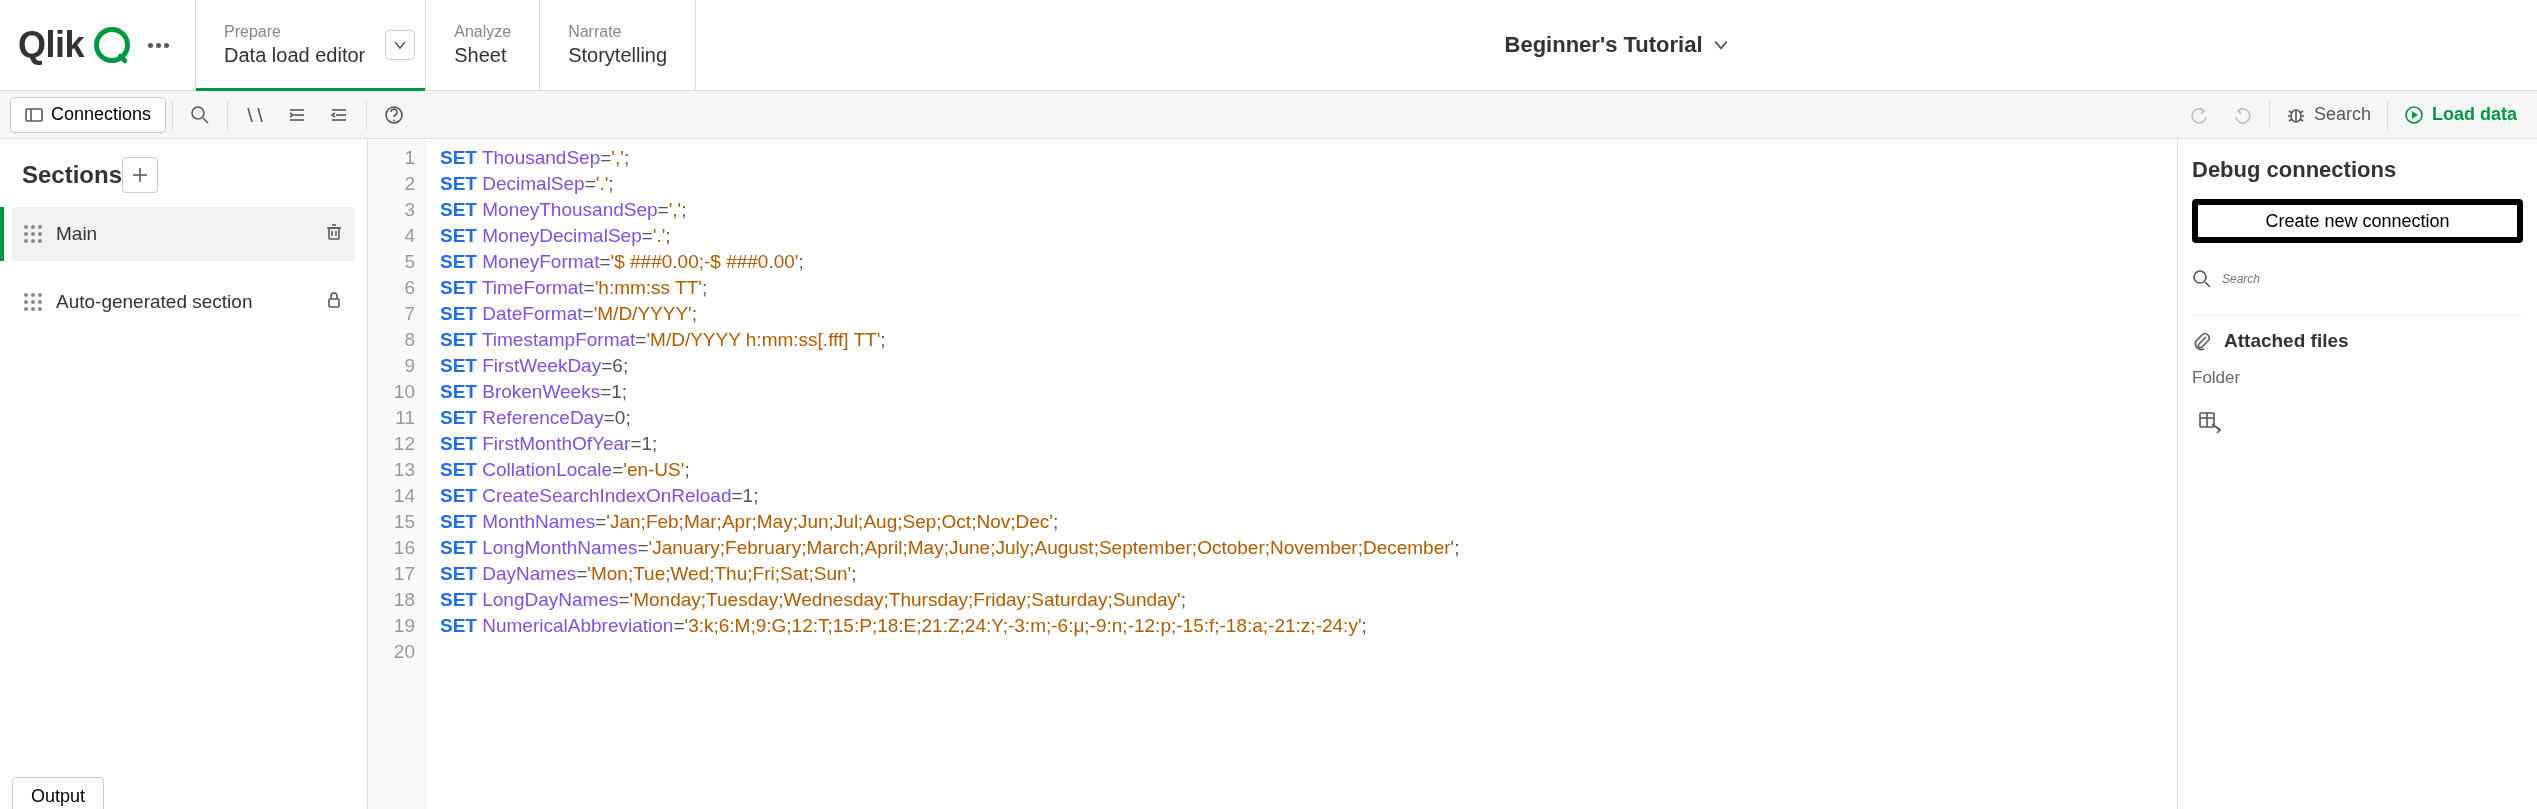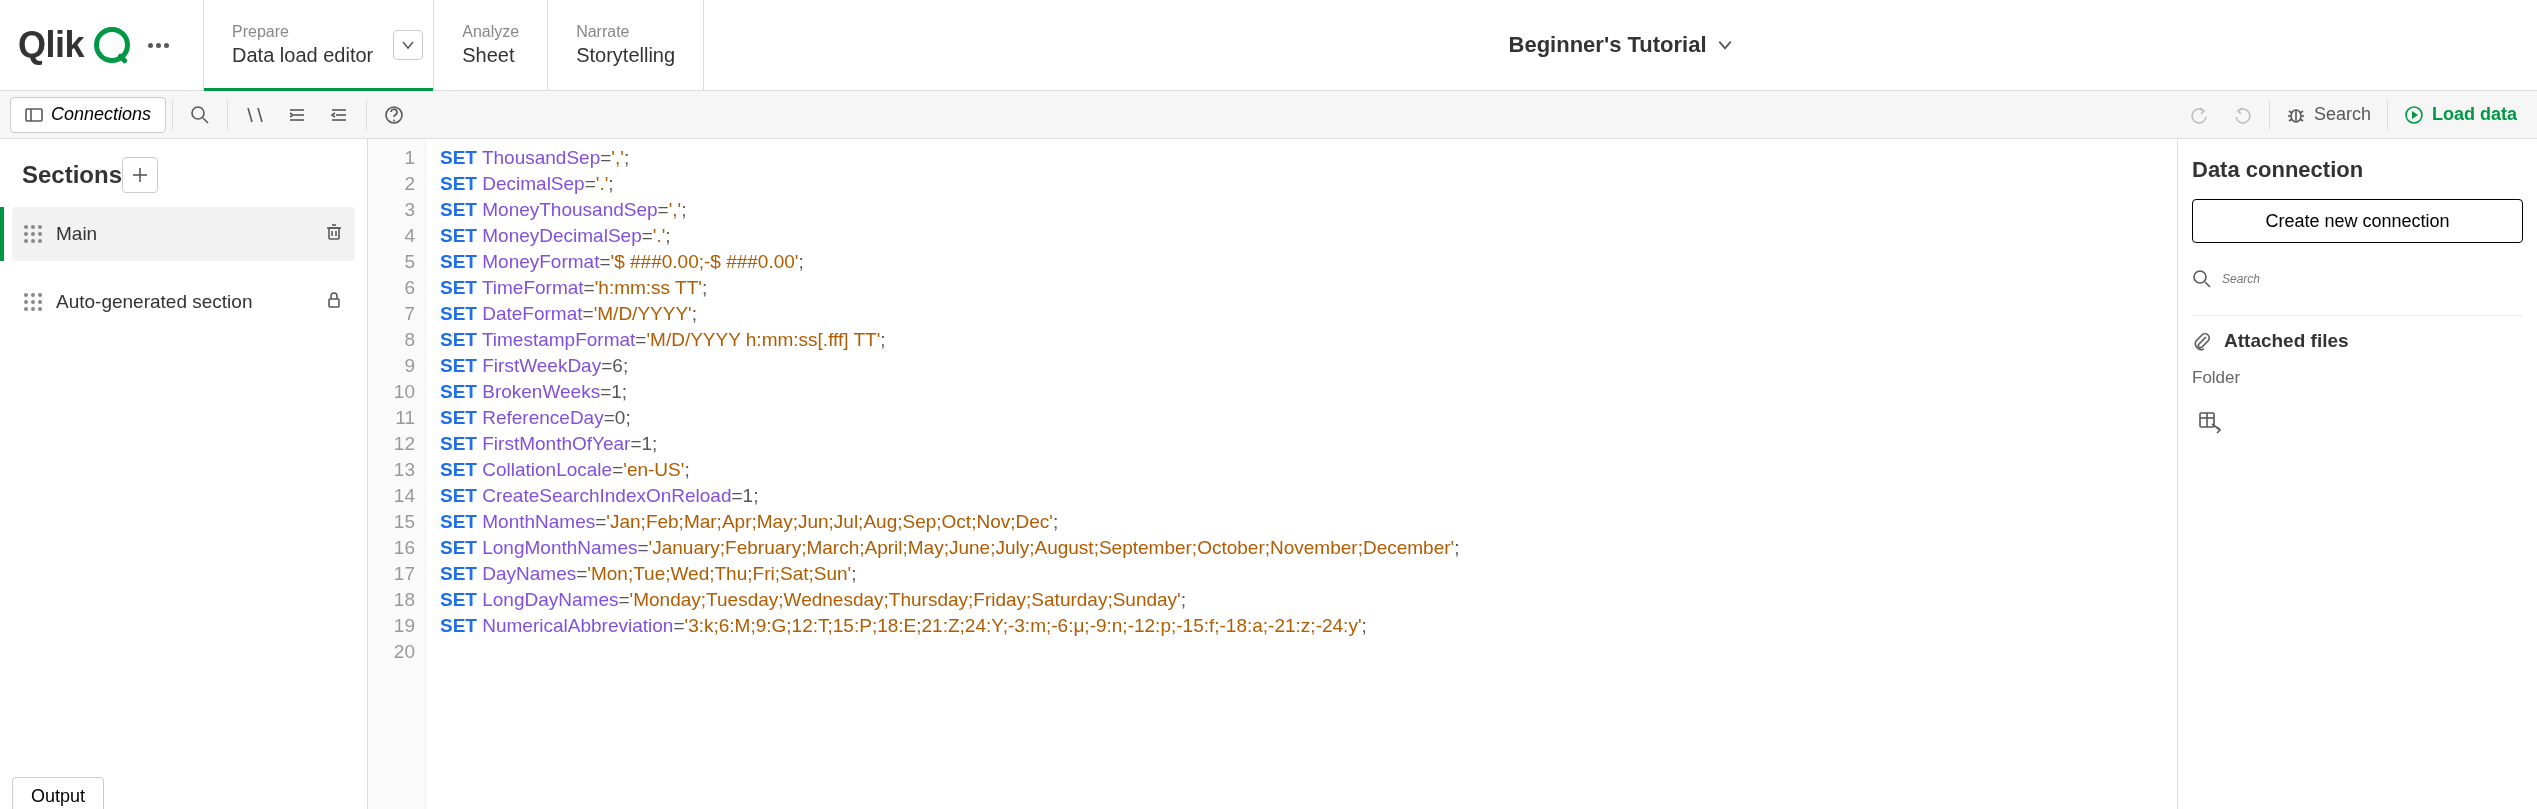--- a/index.html
+++ b/index.html
@@ -7,34 +7,34 @@
 
   
   .top-header { display:flex; align-items:stretch; height:91px; border-bottom:1px solid #ddd; }
   .logo-area { display:flex; align-items:center; padding:0 18px; gap:10px; }
   .logo-text { font-size:36px; font-weight:700; letter-spacing:-0.5px; color:#333; }
   .logo-q { display:inline-flex; align-items:center; justify-content:center; width:36px; height:36px; border:5px solid #009845; border-radius:50%; position:relative; }
   .logo-q::after { content:''; position:absolute; width:11px; height:5px; background:#009845; bottom:-3px; right:-3px; transform:rotate(45deg); border-radius:2px; }
   .more-icon { display:flex; gap:3px; padding:8px; cursor:pointer; }
   .more-icon span { width:5px; height:5px; background:#595959; border-radius:50%; }
 
-  .nav-tabs { display:flex;margin-left:8px; }
+  .nav-tabs { display:flex; }
   .nav-tab { display:flex; flex-direction:column; justify-content:center; padding:0 28px; border-right:1px solid #ddd; cursor:pointer; position:relative; }
   .nav-tab.first { border-left:1px solid #ddd; }
   .nav-tab .small { font-size:16px; color:#888; line-height:1.3; }
   .nav-tab .big { font-size:20px; color:#333; line-height:1.3; }
   .nav-tab.active::after { content:''; position:absolute; left:0; right:0; bottom:-1px; height:3px; background:#009845; }
   .nav-tab .chev-wrap { position:absolute; right:10px; top:50%; transform:translateY(-50%); width:30px; height:30px; border:1px solid #ccc; border-radius:4px; display:flex; align-items:center; justify-content:center; }
   .nav-tab.with-chevron { padding-right:60px; }
 
   .app-title { flex:1; display:flex; align-items:center; justify-content:center; gap:10px; font-size:22px; font-weight:600; color:#333; cursor:pointer; }
 
   
   .toolbar { display:flex; align-items:center; height:48px; background:#f6f6f6; border-bottom:1px solid #ddd; padding:0 10px; }
-  .tb-btn { display:flex; align-items:center; gap:8px; height:36px; padding:0 14px; border:1px solid #ccc; background:#fff; border-radius:4px; font-size:18px; cursor:pointer;font-style:italic; }
+  .tb-btn { display:flex; align-items:center; gap:8px; height:36px; padding:0 14px; border:1px solid #ccc; background:#fff; border-radius:4px; font-size:18px; cursor:pointer; }
   .tb-icon { width:42px; height:36px; display:flex; align-items:center; justify-content:center; cursor:pointer; border-radius:4px; color:#595959; }
   .tb-sep { width:1px; height:30px; background:#ddd; margin:0 6px; }
   .tb-spacer { flex:1; }
   .load-btn { color:#009845; font-weight:600; }
 
   
   .body { display:flex; height:calc(809px - 73px - 48px); position:relative; }
 
   
   .sections { width:368px; border-right:1px solid #ddd; display:flex; flex-direction:column; padding:18px 12px; gap:14px; }
@@ -53,21 +53,21 @@
   .gutter { width:58px; background:#fafafa; border-right:1px solid #eee; text-align:right; color:#999; padding:6px 10px 6px 0; user-select:none; }
   .code { flex:1; padding:6px 14px; white-space:pre; overflow:hidden; }
   .kw { color:#1f6feb; font-weight:bold; }
   .var { color:#8250df; }
   .str { color:#b15c00; }
   .pun { color:#555; }
 
   
   .right-panel { width:360px; border-left:1px solid #ddd; padding:18px 14px; display:flex; flex-direction:column; gap:16px; }
   .rp-title { font-size:22px; font-weight:600; }
-  .rp-btn { height:44px; border:1px solid #000000; border-radius:4px; background:#fff; font-size:18px; cursor:pointer; }
+  .rp-btn { height:44px; border:6px solid #000000; border-radius:4px; background:#fff; font-size:18px; cursor:pointer; }
   .rp-search { display:flex; align-items:center; gap:10px; height:40px; }
   .rp-search input { flex:1; border:none; outline:none; font-size:12px; font-style:italic; color:#888; background:transparent; }
   .rp-attached-hdr { display:flex; align-items:center; gap:12px; font-size:19px; font-weight:600; border-top:1px solid #eee; padding-top:14px; }
   .rp-folder { font-size:17px; color:#666; }
   .rp-dbicon { width:36px; height:36px; display:flex; align-items:center; justify-content:center; color:#888; }
 
   
   .output-btn { position:absolute; left:12px; bottom:12px; height:38px; padding:0 18px; border:1px solid #ccc; border-radius:4px; background:#fff; font-size:18px; cursor:pointer; z-index:5; }
 
   
@@ -281,21 +281,21 @@
         <div>16</div>
         <div>17</div>
         <div>18</div>
         <div>19</div>
         <div>20</div>
       </div>
     <div class="code" id="code"><div><span class="kw">SET</span> <span class="var">ThousandSep</span><span class="pun">=</span><span class="str">','</span><span class="pun">;</span></div><div><span class="kw">SET</span> <span class="var">DecimalSep</span><span class="pun">=</span><span class="str">'.'</span><span class="pun">;</span></div><div><span class="kw">SET</span> <span class="var">MoneyThousandSep</span><span class="pun">=</span><span class="str">','</span><span class="pun">;</span></div><div><span class="kw">SET</span> <span class="var">MoneyDecimalSep</span><span class="pun">=</span><span class="str">'.'</span><span class="pun">;</span></div><div><span class="kw">SET</span> <span class="var">MoneyFormat</span><span class="pun">=</span><span class="str">'$ ###0.00;-$ ###0.00'</span><span class="pun">;</span></div><div><span class="kw">SET</span> <span class="var">TimeFormat</span><span class="pun">=</span><span class="str">'h:mm:ss TT'</span><span class="pun">;</span></div><div><span class="kw">SET</span> <span class="var">DateFormat</span><span class="pun">=</span><span class="str">'M/D/YYYY'</span><span class="pun">;</span></div><div><span class="kw">SET</span> <span class="var">TimestampFormat</span><span class="pun">=</span><span class="str">'M/D/YYYY h:mm:ss[.fff] TT'</span><span class="pun">;</span></div><div><span class="kw">SET</span> <span class="var">FirstWeekDay</span><span class="pun">=</span><span class="pun">6</span><span class="pun">;</span></div><div><span class="kw">SET</span> <span class="var">BrokenWeeks</span><span class="pun">=</span><span class="pun">1</span><span class="pun">;</span></div><div><span class="kw">SET</span> <span class="var">ReferenceDay</span><span class="pun">=</span><span class="pun">0</span><span class="pun">;</span></div><div><span class="kw">SET</span> <span class="var">FirstMonthOfYear</span><span class="pun">=</span><span class="pun">1</span><span class="pun">;</span></div><div><span class="kw">SET</span> <span class="var">CollationLocale</span><span class="pun">=</span><span class="str">'en-US'</span><span class="pun">;</span></div><div><span class="kw">SET</span> <span class="var">CreateSearchIndexOnReload</span><span class="pun">=</span><span class="pun">1</span><span class="pun">;</span></div><div><span class="kw">SET</span> <span class="var">MonthNames</span><span class="pun">=</span><span class="str">'Jan;Feb;Mar;Apr;May;Jun;Jul;Aug;Sep;Oct;Nov;Dec'</span><span class="pun">;</span></div><div><span class="kw">SET</span> <span class="var">LongMonthNames</span><span class="pun">=</span><span class="str">'January;February;March;April;May;June;July;August;September;October;November;December'</span><span class="pun">;</span></div><div><span class="kw">SET</span> <span class="var">DayNames</span><span class="pun">=</span><span class="str">'Mon;Tue;Wed;Thu;Fri;Sat;Sun'</span><span class="pun">;</span></div><div><span class="kw">SET</span> <span class="var">LongDayNames</span><span class="pun">=</span><span class="str">'Monday;Tuesday;Wednesday;Thursday;Friday;Saturday;Sunday'</span><span class="pun">;</span></div><div><span class="kw">SET</span> <span class="var">NumericalAbbreviation</span><span class="pun">=</span><span class="str">'3:k;6:M;9:G;12:T;15:P;18:E;21:Z;24:Y;-3:m;-6:μ;-9:n;-12:p;-15:f;-18:a;-21:z;-24:y'</span><span class="pun">;</span></div><div></div></div>
   </div>
 
   <div class="right-panel">
-    <span class="rp-title">Data connection</span>
+    <span class="rp-title">Debug connections</span>
     <button class="rp-btn">Create new connection</button>
     <div class="rp-search">
       <svg width="20" height="20" viewBox="0 0 20 20">
           <circle class="ic" cx="8" cy="8" r="6"></circle>
           <line class="ic" x1="13" y1="13" x2="18" y2="18"></line>
         </svg>
       <input placeholder="Search" style="">
     </div>
     <div class="rp-attached-hdr">
       <svg width="20" height="20" viewBox="0 0 20 20">

